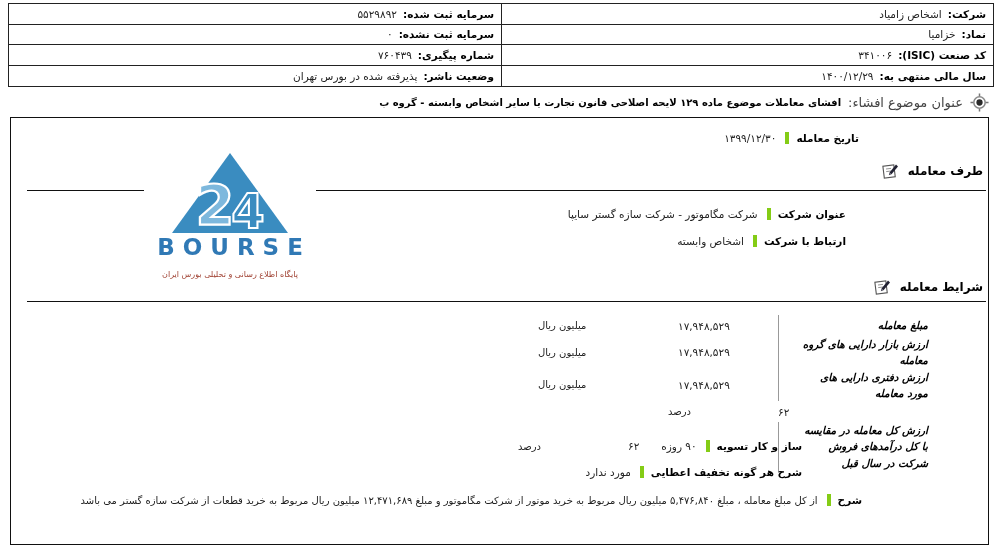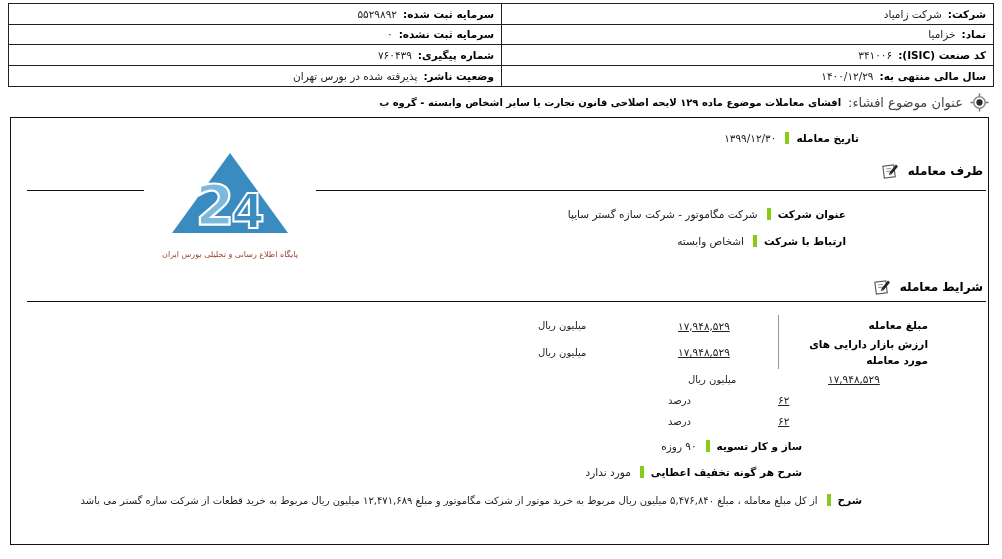--- a/index.html
+++ b/index.html
@@ -51,44 +51,44 @@
   .hr{ position:absolute; left:16px; right:2px; border-top:1.6px solid #111; height:0; }
   .hr1{ top:72px; }
   .hr2{ top:183px; }
 
   
   .amounts{ position:absolute; top:197px; right:60px; display:flex;
     flex-direction:column; direction:rtl; }
   .am-row{ display:flex; direction:rtl; align-items:stretch; min-height:21px; font-size:10.5px; }
   .am-label{ width:150px; box-sizing:border-box; font-weight:bold; color:#000;
     border-left:1px solid #999; padding-left:20px; line-height:1.55;
-    display:flex; align-items:center; }
+    display:flex; align-items:center;font-style:italic; }
   .am-val{ width:100px; box-sizing:border-box; text-align:right; padding-right:20px;
-    display:flex; align-items:center; justify-content:flex-end; color:#222;text-decoration:underline; }
+    display:flex; align-items:center; justify-content:flex-end; color:#222; }
   .am-unit{ width:140px; box-sizing:border-box; padding-right:34px;
     font-size:10px; display:flex; align-items:center; justify-content:flex-end; color:#222; }
   .row-pct .am-val{ width:150px; padding-right:115px; }
   .row-pct .am-unit{ width:110px; padding-right:22px; }
 
   
   .logo{ position:absolute; left:133px; top:33px; width:172px; height:130px;
     background:#fff; z-index:3; text-align:center; direction:ltr; }
   .logo .brand{ font-size:23px; font-weight:bold; color:#3079b5; letter-spacing:8px;
     line-height:1; margin-top:-3px; padding-left:8px; font-family:"DejaVu Sans",sans-serif; }
   .logo .tagline{ font-size:8px; color:#a04233; margin-top:11px; direction:rtl; }
 
   .icon{ display:inline-block; line-height:0; }
 </style>
 </head>
 <body>
 
 <div class="header-table">
   <div class="ht-cell c1">
     <span class="ht-label">شرکت:</span>
-    <span class="ht-value">شرکت زامیاد</span>
+    <span class="ht-value">اشخاص زامیاد</span>
   </div>
   <div class="ht-cell">
     <span class="ht-label">سرمایه ثبت شده:</span>
     <span class="ht-value">۵۵۲۹۸۹۲</span>
   </div>
   <div class="ht-cell c1">
     <span class="ht-label">نماد:</span>
     <span class="ht-value">خزامیا</span>
   </div>
   <div class="ht-cell">
@@ -150,20 +150,21 @@
   <div class="hr hr1"></div>
 
   <div class="logo">
     <span class="icon">
       <svg width="122" height="84" viewBox="0 0 122 84">
         <polygon points="61,2 3,82 119,82" fill="#3a8cc0"></polygon>
         <text x="46" y="73" font-size="56" font-weight="bold" font-family="DejaVu Sans, sans-serif" fill="#7db8dd" stroke="#ffffff" stroke-width="2.2" text-anchor="middle">2</text>
         <text x="79" y="77" font-size="48" font-weight="bold" font-family="DejaVu Sans, sans-serif" fill="#3a8cc0" stroke="#ffffff" stroke-width="2" text-anchor="middle">4</text>
       </svg>
     </span>
+    <div class="brand">BOURSE</div>
     <div class="tagline">پایگاه اطلاع رسانی و تحلیلی بورس ایران</div>
   </div>
 
   <div class="kv-row party-row1">
     <span class="kv-label">عنوان شرکت</span>
     <span class="kv-value">شرکت مگاموتور - شرکت سازه گستر سایپا</span>
   </div>
   <div class="kv-row party-row2">
     <span class="kv-label">ارتباط با شرکت</span>
     <span class="kv-value">اشخاص وابسته</span>
@@ -183,33 +184,35 @@
   </div>
   <div class="hr hr2"></div>
 
   <div class="amounts">
     <div class="am-row">
       <span class="am-label">مبلغ معامله</span>
       <span class="am-val">۱۷,۹۴۸,۵۲۹</span>
       <span class="am-unit">میلیون ریال</span>
     </div>
     <div class="am-row">
-      <span class="am-label">ارزش بازار دارایی های مورد معامله</span>
+      <span class="am-label">ارزش بازار دارایی های گروه معامله</span>
       <span class="am-val">۱۷,۹۴۸,۵۲۹</span>
       <span class="am-unit">میلیون ریال</span>
     </div>
     <div class="am-row">
+      <span class="am-label">ارزش دفتری دارایی های مورد معامله</span>
       <span class="am-val">۱۷,۹۴۸,۵۲۹</span>
       <span class="am-unit">میلیون ریال</span>
     </div>
     <div class="am-row row-pct">
       <span class="am-val">۶۲</span>
       <span class="am-unit">درصد</span>
     </div>
     <div class="am-row row-pct">
+      <span class="am-label">ارزش کل معامله در مقایسه با کل درآمدهای فروش شرکت در سال قبل</span>
       <span class="am-val">۶۲</span>
       <span class="am-unit">درصد</span>
     </div>
   </div>
 
   <div class="kv-row extra1">
     <span class="kv-label">ساز و کار تسویه</span>
     <span class="kv-value">۹۰ روزه</span>
   </div>
   <div class="kv-row extra2">

